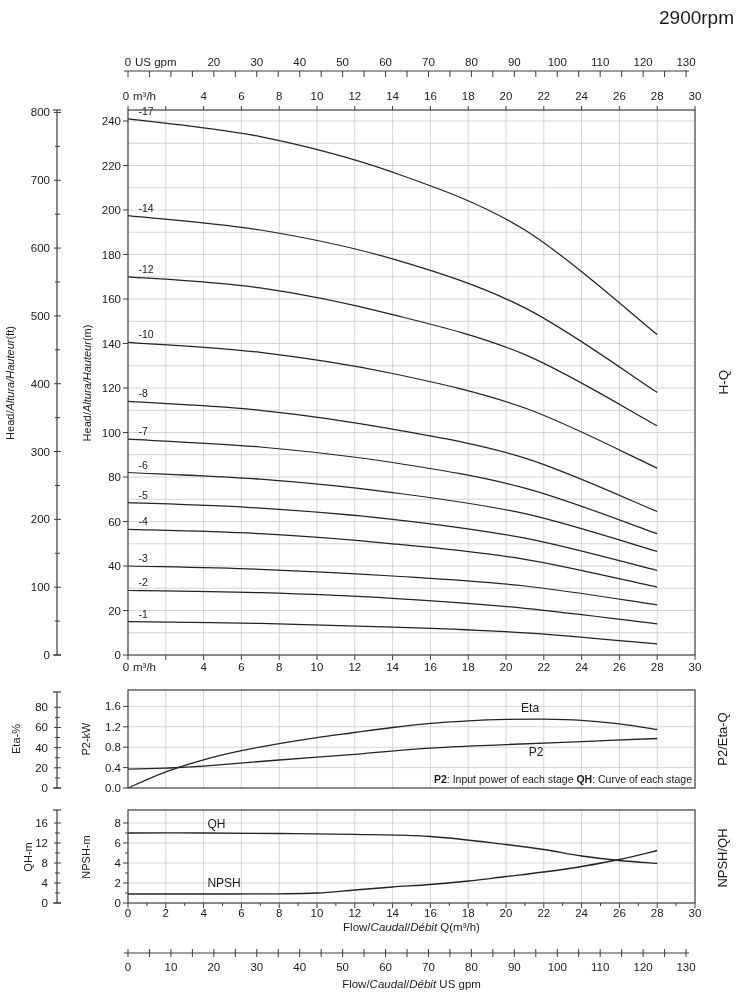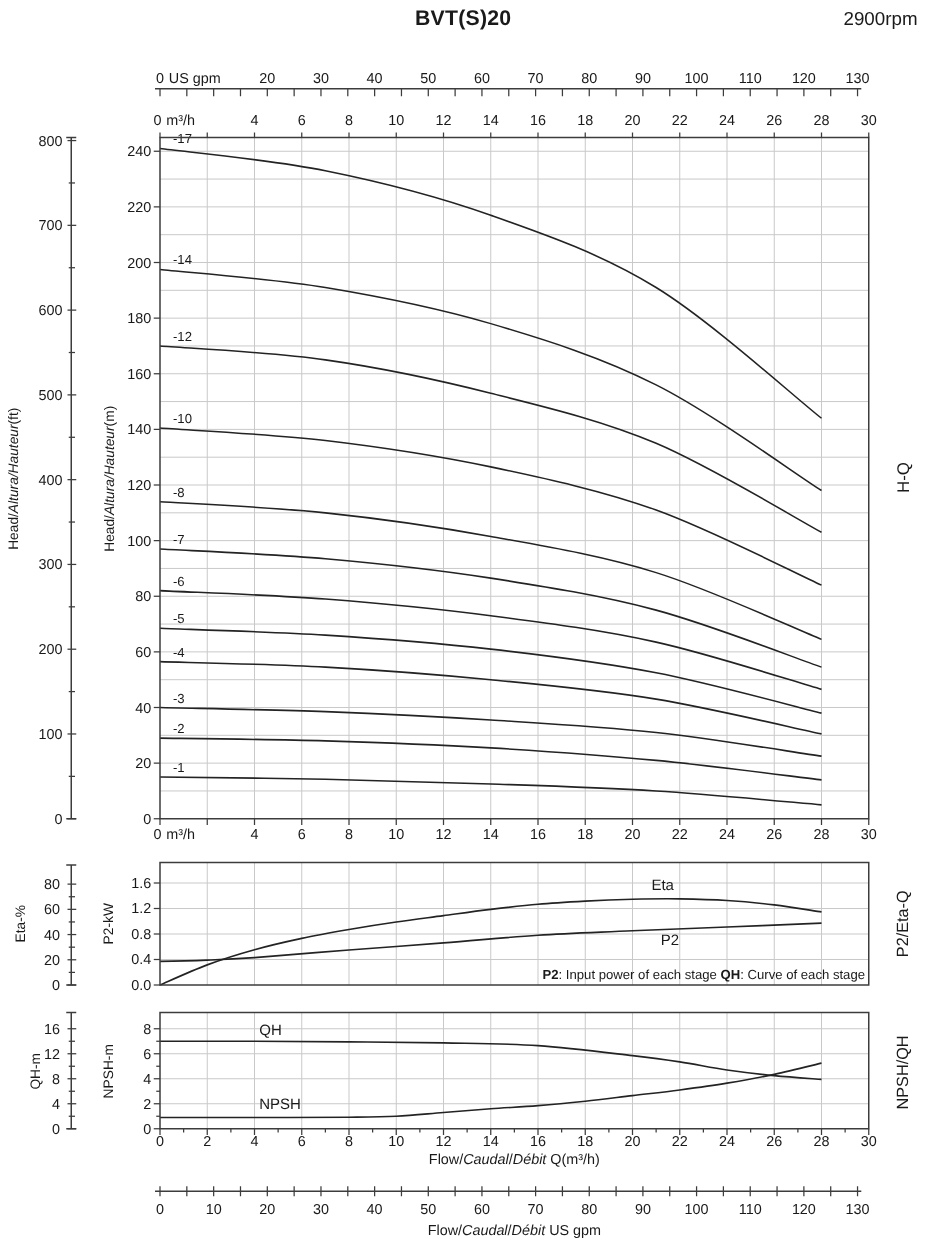--- a/index.html
+++ b/index.html
@@ -1,29 +1,28 @@
 <!DOCTYPE html>
 <html><head>
 <meta charset="utf-8">
 <style>
   html,body{margin:0;padding:0;background:#ffffff;}
   #page{position:relative;width:741px;height:1000px;background:#fff;overflow:hidden;
         font-family:"Liberation Sans","DejaVu Sans",sans-serif;color:#1a1a1a;}
   #chart-title{position:absolute;left:0;right:0;top:5px;text-align:center;
         font-size:17px;font-weight:bold;letter-spacing:.2px;}
-  #rpm-label{position:absolute;right:7px;top:7px;font-size:15px;}
+  #rpm-label{position:absolute;right:7px;top:7px;font-size:19px;}
   .rot{position:absolute;transform:translate(-50%,-50%) rotate(-90deg);
         white-space:nowrap;font-size:13.5px;}
   svg text{fill:#1a1a1a;}
 </style>
 </head>
 <body>
 
 <div id="page">
-  <div id="chart-title">BVT(S)20</div>
   <div id="rpm-label">2900rpm</div>
 
   <svg id="chart" width="741" height="1000" viewBox="0 0 741 1000">
       <line x1="165.8" y1="110" x2="165.8" y2="655" stroke="#c9c9c9" stroke-width="0.8"></line>
       <line x1="165.8" y1="690" x2="165.8" y2="788" stroke="#c9c9c9" stroke-width="0.8"></line>
       <line x1="165.8" y1="810" x2="165.8" y2="903" stroke="#c9c9c9" stroke-width="0.8"></line>
       <line x1="203.6" y1="110" x2="203.6" y2="655" stroke="#c9c9c9" stroke-width="0.8"></line>
       <line x1="203.6" y1="690" x2="203.6" y2="788" stroke="#c9c9c9" stroke-width="0.8"></line>
       <line x1="203.6" y1="810" x2="203.6" y2="903" stroke="#c9c9c9" stroke-width="0.8"></line>
       <line x1="241.39999999999998" y1="110" x2="241.39999999999998" y2="655" stroke="#c9c9c9" stroke-width="0.8"></line>

